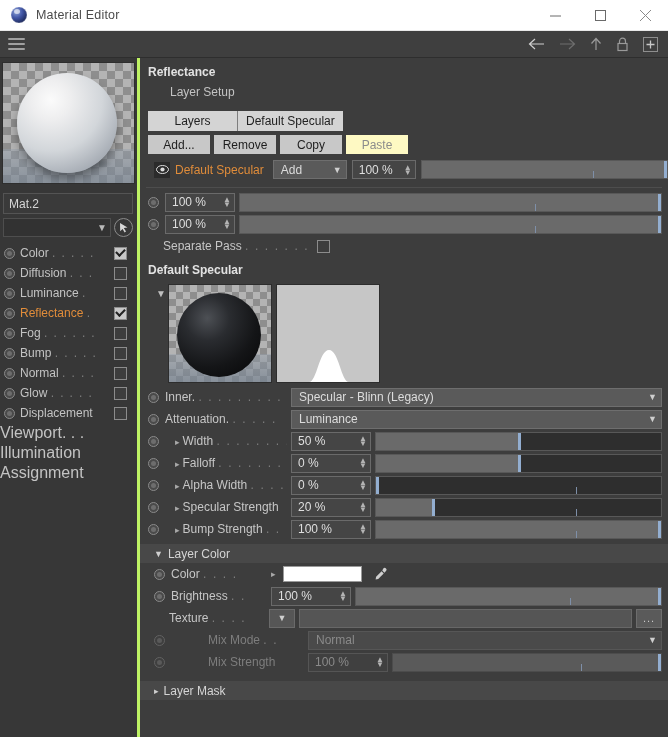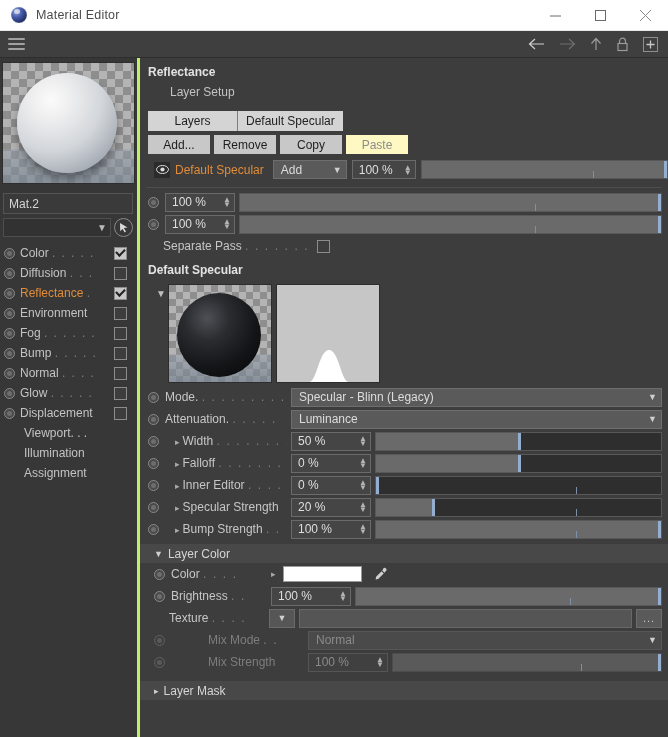--- a/index.html
+++ b/index.html
@@ -184,21 +184,21 @@
   }
   .cbox.on { background:#c8c8c8; }
   .cbox.on::after {
     content:"";
     width:7px; height:4px;
     border-left:2px solid #222; border-bottom:2px solid #222;
     transform: rotate(-45deg) translate(1px,-1px);
   }
   .plainlink {
     height: 20px; display:flex; align-items:center;
-    padding-left: 24px; color:#c3c3c3; font-size:12px;
+    color:#c3c3c3; font-size:16px;
   }
 
   
   .panel {
     flex: 1;
     background: #3d3d3d;
     overflow: hidden;
     position: relative;
   }
   .sec-title {
@@ -442,29 +442,29 @@
       <div class="chan">
         <span class="radio"></span>
         <span class="chan-label"><span>Color</span> <span class="dots">. . . . .</span></span>
         <span class="cbox on"></span>
       </div>
       <div class="chan">
         <span class="radio"></span>
         <span class="chan-label"><span>Diffusion</span> <span class="dots">. . .</span></span>
         <span class="cbox"></span>
       </div>
+      <div class="chan">
+        <span class="radio"></span>
+        <span class="chan-label"><span>Luminance</span> <span class="dots">.</span></span>
+        <span class="cbox"></span>
+      </div>
       <div class="chan active">
         <span class="radio"></span>
         <span class="chan-label"><span>Reflectance</span> <span class="dots">.</span></span>
         <span class="cbox on"></span>
-      </div>
-      <div class="chan">
-        <span class="radio"></span>
-        <span class="chan-label"><span>Environment</span> <span class="dots"></span></span>
-        <span class="cbox"></span>
       </div>
       <div class="chan">
         <span class="radio"></span>
         <span class="chan-label"><span>Fog</span> <span class="dots">. . . . . .</span></span>
         <span class="cbox"></span>
       </div>
       <div class="chan">
         <span class="radio"></span>
         <span class="chan-label"><span>Bump</span> <span class="dots">. . . . .</span></span>
         <span class="cbox"></span>
@@ -588,21 +588,21 @@
       <div class="thumb thumb2">
         <svg class="curve" viewBox="0 0 104 40" preserveAspectRatio="none">
           <path d="M0 40 L32 40 C40 40 42 8 52 8 C62 8 64 40 72 40 L104 40 Z" fill="#ffffff"></path>
         </svg>
       </div>
     </div>
 
     <div class="prow">
       <span class="radio"></span>
       <span class="plabel">
-        <span>Mode.</span>
+        <span>Inner.</span>
         <span class="dots">. . . . . . . . . .</span>
       </span>
       <div class="select" style="flex:1">
         <span>Specular - Blinn (Legacy)</span>
         <span class="cv">▼</span>
       </div>
     </div>
 
     <div class="prow">
       <span class="radio"></span>
@@ -643,21 +643,21 @@
           </span>
       </div>
       <div class="slider">
         <div class="fill" style="width:50%"></div>
           <div class="handle" style="left:calc(50% - 1px)"></div>
       </div>
     </div>
 
     <div class="prow">
       <span class="radio"></span>
-      <span class="plabel indent"><span class="arrowr">▸</span><span>Inner Editor</span> <span class="dots">. . . .</span></span>
+      <span class="plabel indent"><span class="arrowr">▸</span><span>Alpha Width</span> <span class="dots">. . . .</span></span>
       <div class="numfield" style="width:80px">
         <span>0 %</span>
         <span class="spin">
             <span>▲</span>
             <span>▼</span>
           </span>
       </div>
       <div class="slider">
         <div class="fill" style="width:0%"></div>
           <div class="tick" style="left:70%"></div>

